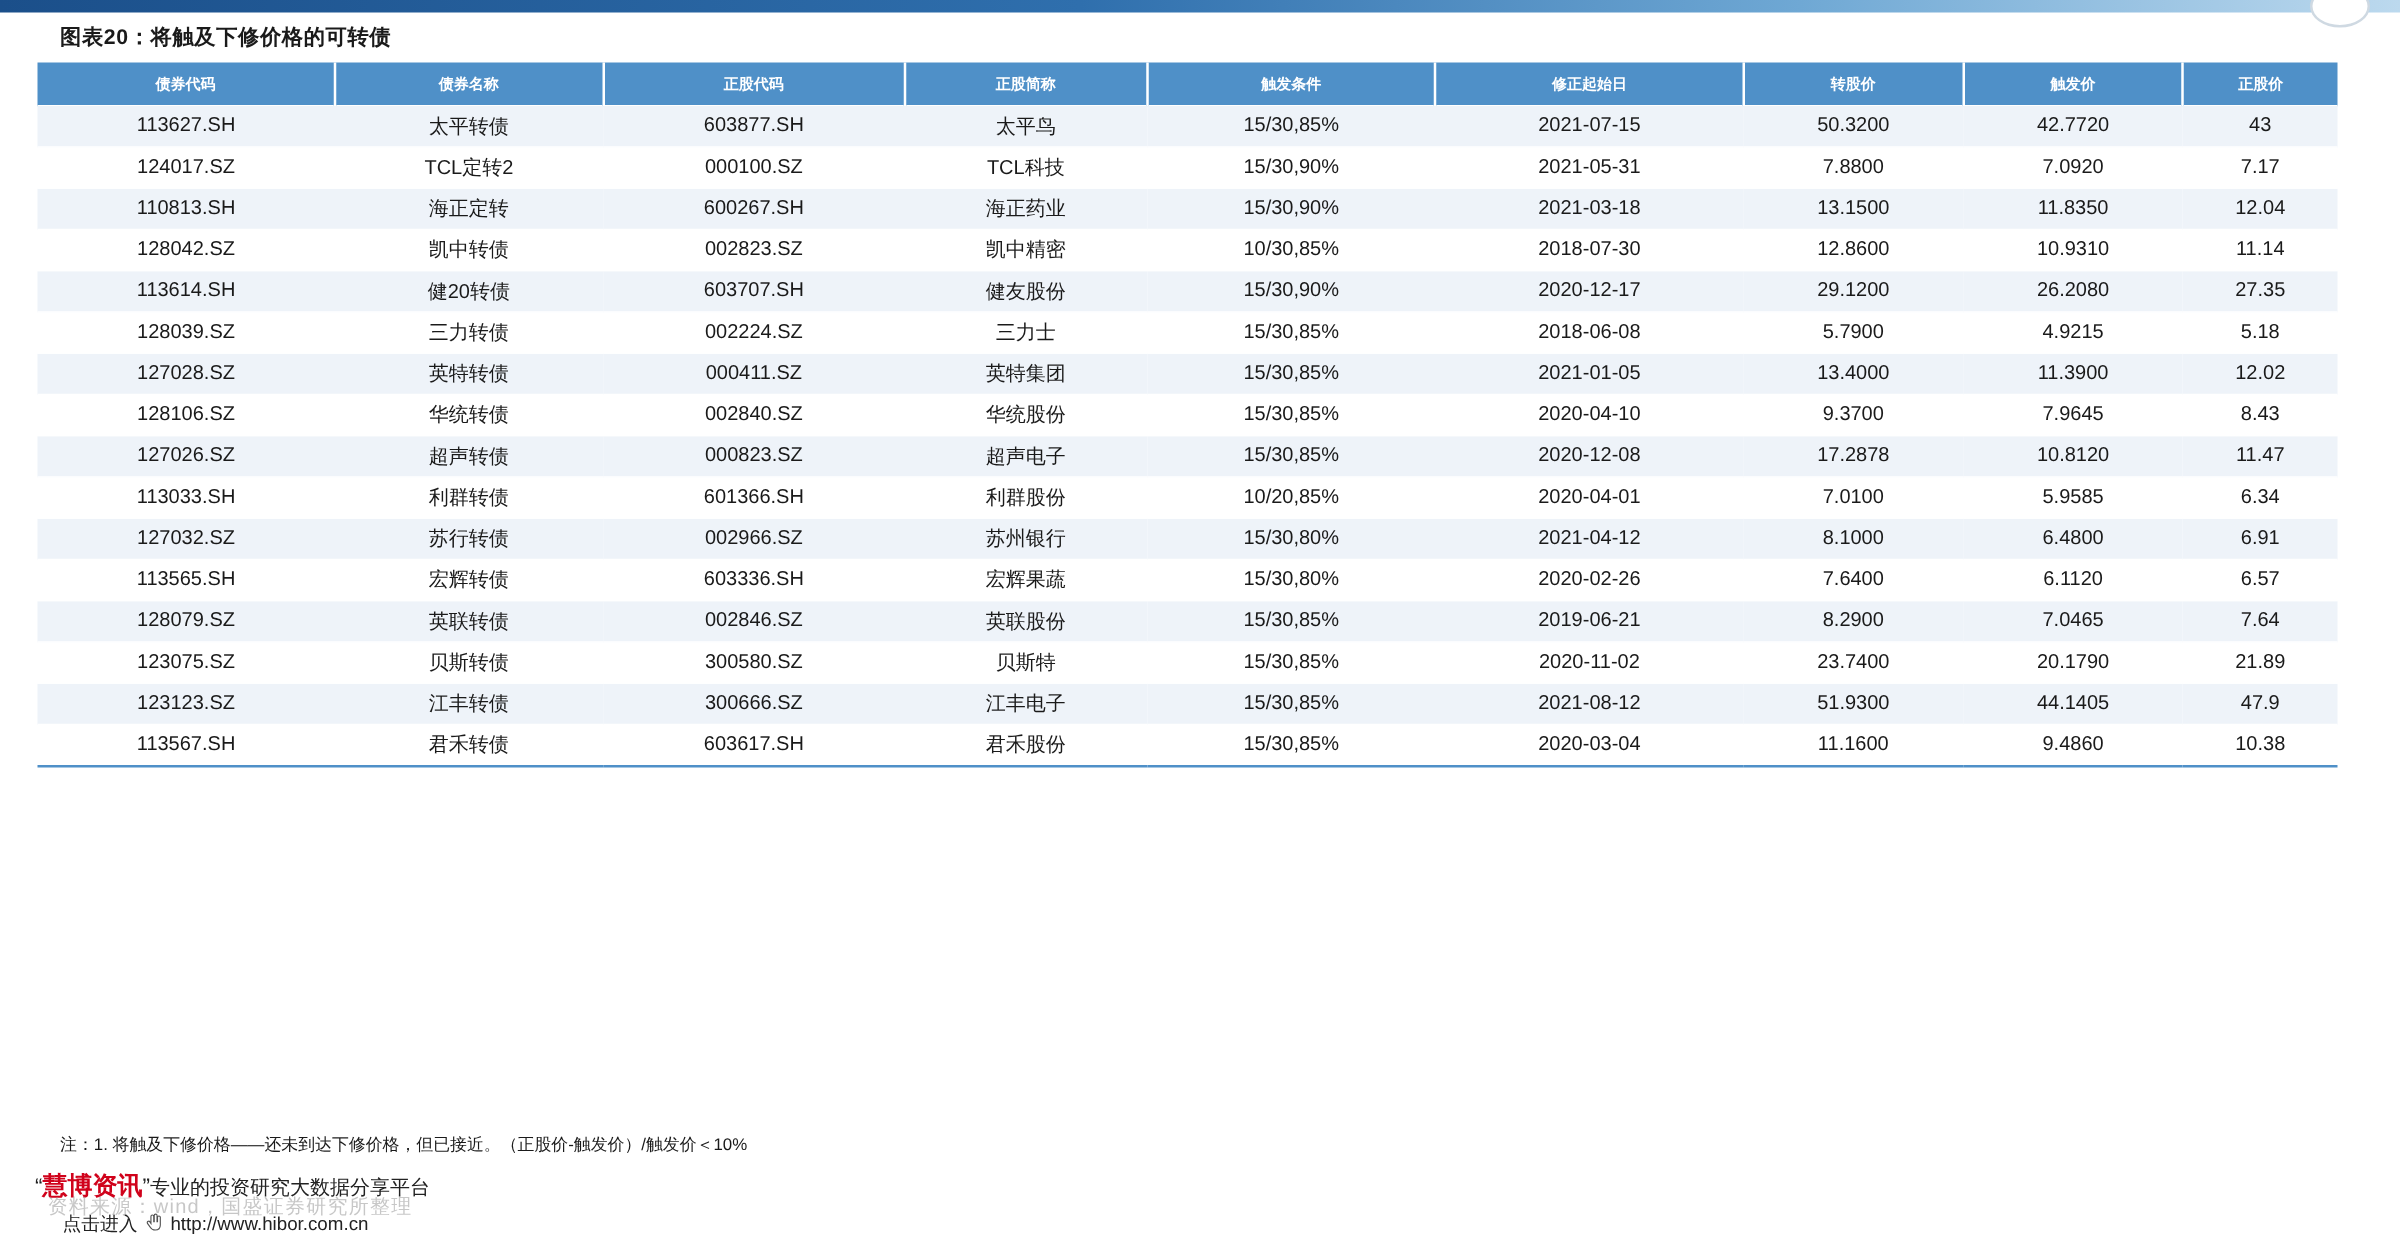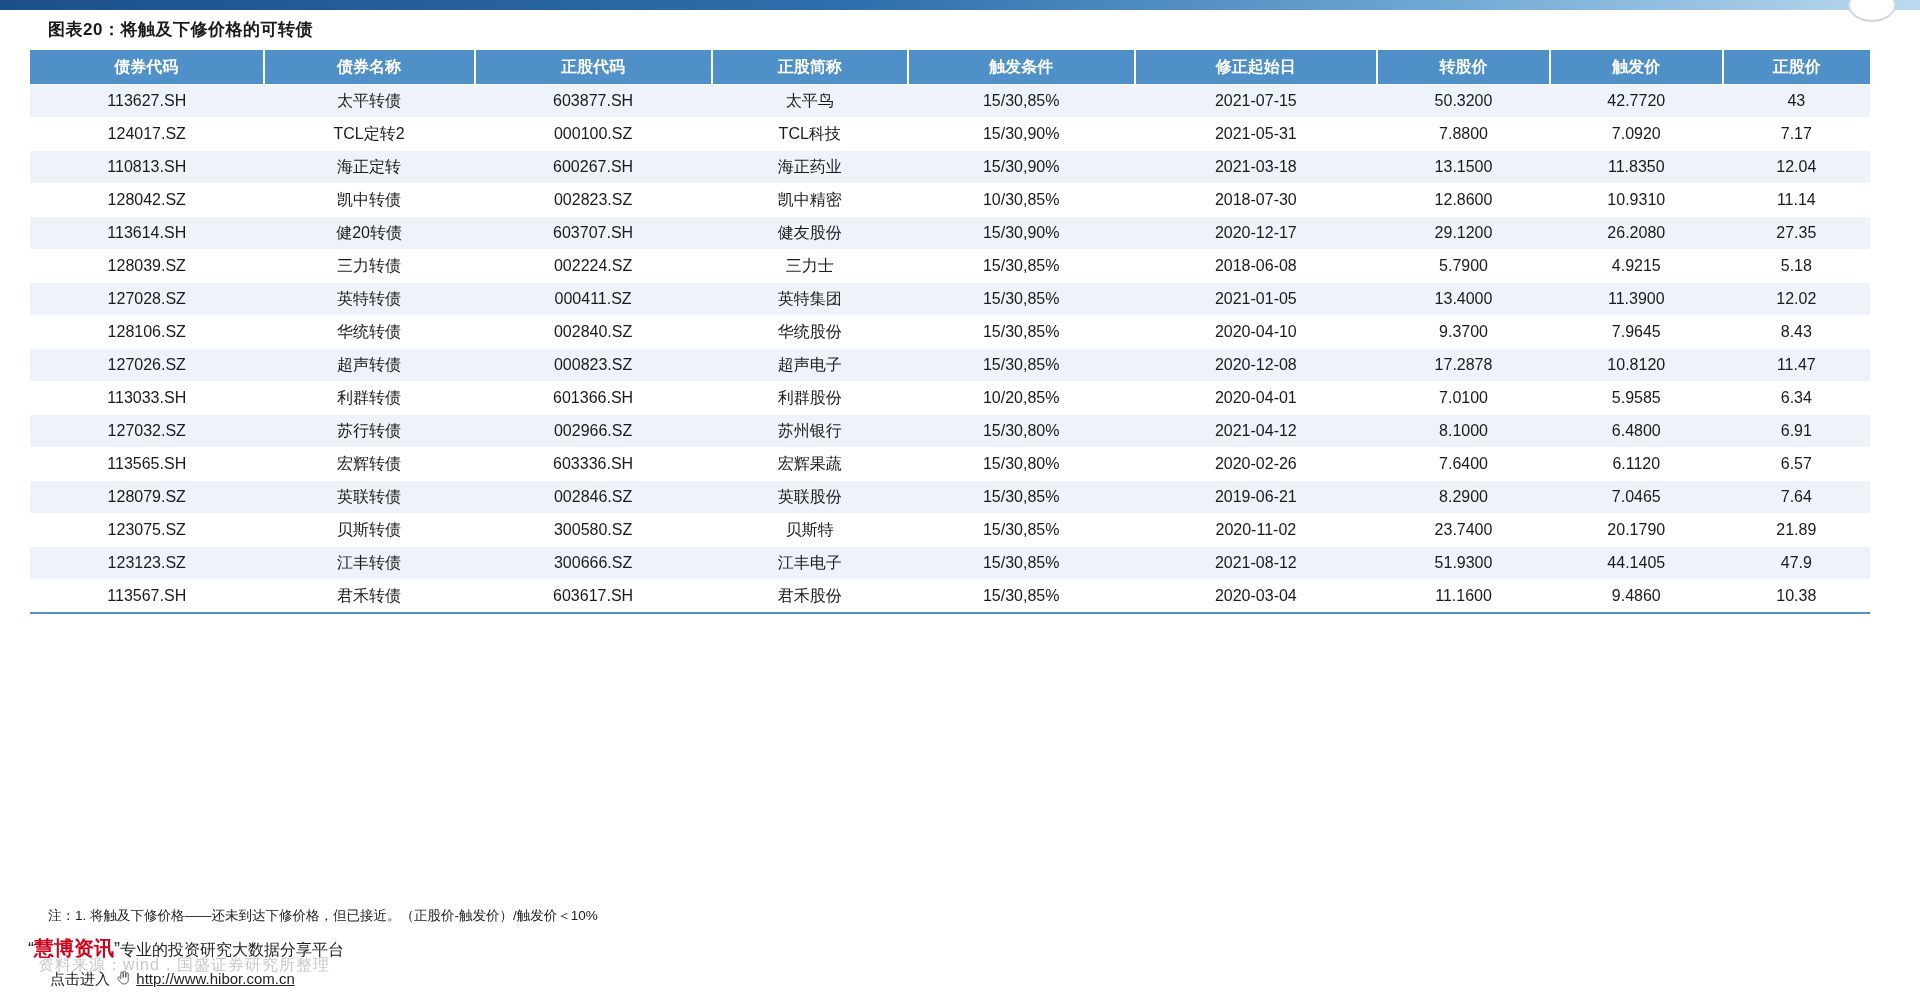--- a/index.html
+++ b/index.html
@@ -54,21 +54,21 @@
     left: 30px;
     top: 50px;
     width: 1840px;
     border-collapse: collapse;
     font-size: 16px;
   }
   table.bond-table thead th {
     background: #4f90c8;
     color: #ffffff;
     font-weight: bold;
-    font-size: 16px;
+    font-size: 12px;
     height: 32px;
     text-align: center;
     border-right: 2px solid #ffffff;
     border-bottom: 1px solid #ffffff;
     white-space: nowrap;
   }
   table.bond-table thead th:last-child { border-right: none; }
   table.bond-table tbody td {
     height: 30px;
     text-align: center;
@@ -115,21 +115,21 @@
     font-size: 16px;
     color: #222;
   }
   .enter-line {
     position: absolute;
     left: 22px;
     top: 34px;
     font-size: 15px;
     color: #222;
   }
-  .enter-line .url { color: #222; text-decoration: underline; }
+  .enter-line .url { color: #222; }
   .hand-icon {
     display: inline-block;
     width: 18px;
     height: 18px;
     vertical-align: -3px;
     opacity: .85;
   }
   .watermark {
     position: absolute;
     left: 38px;

